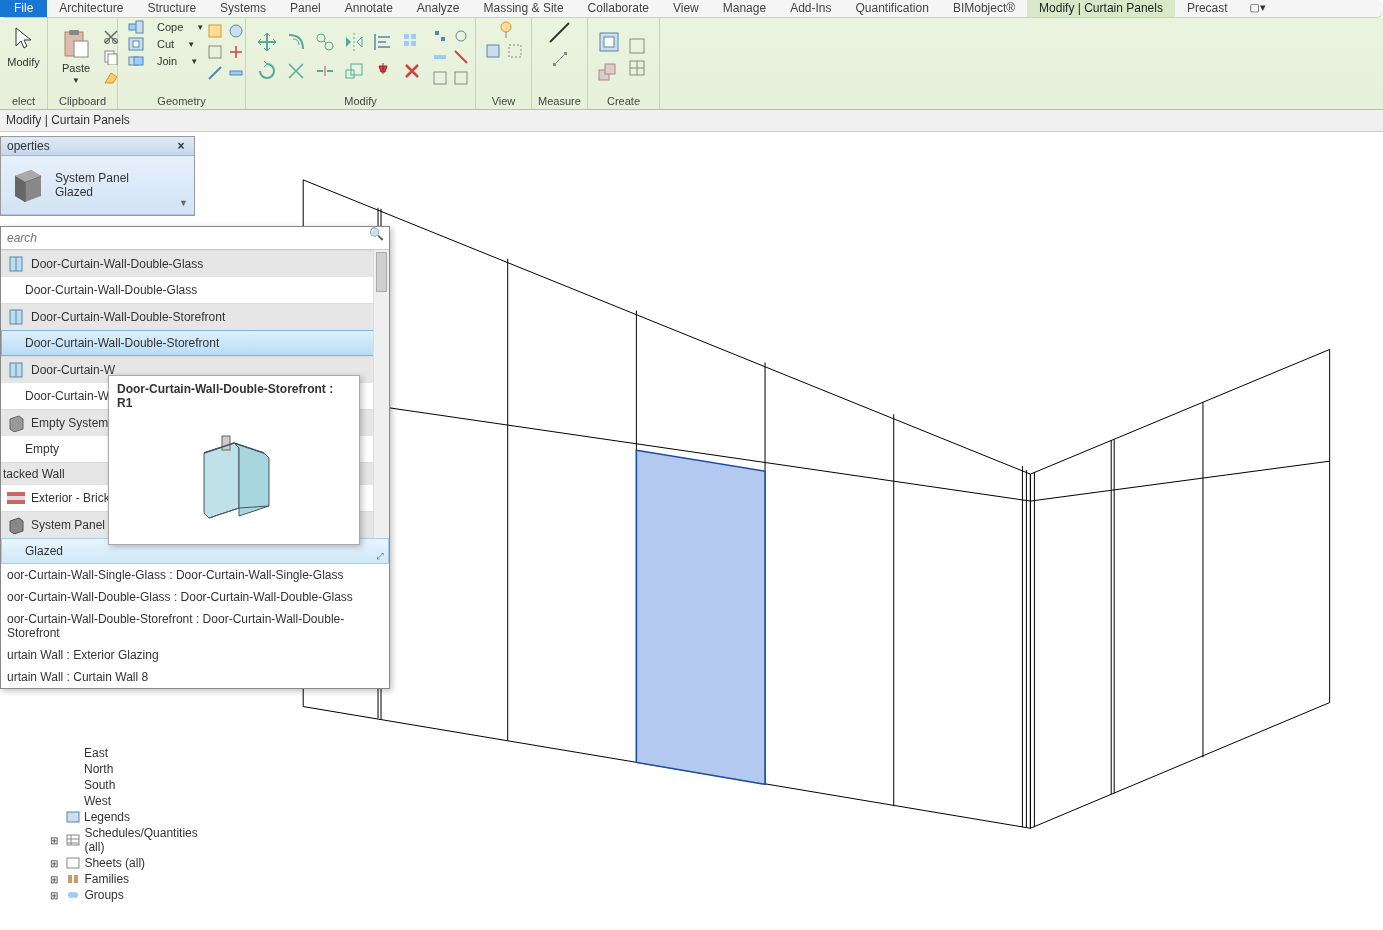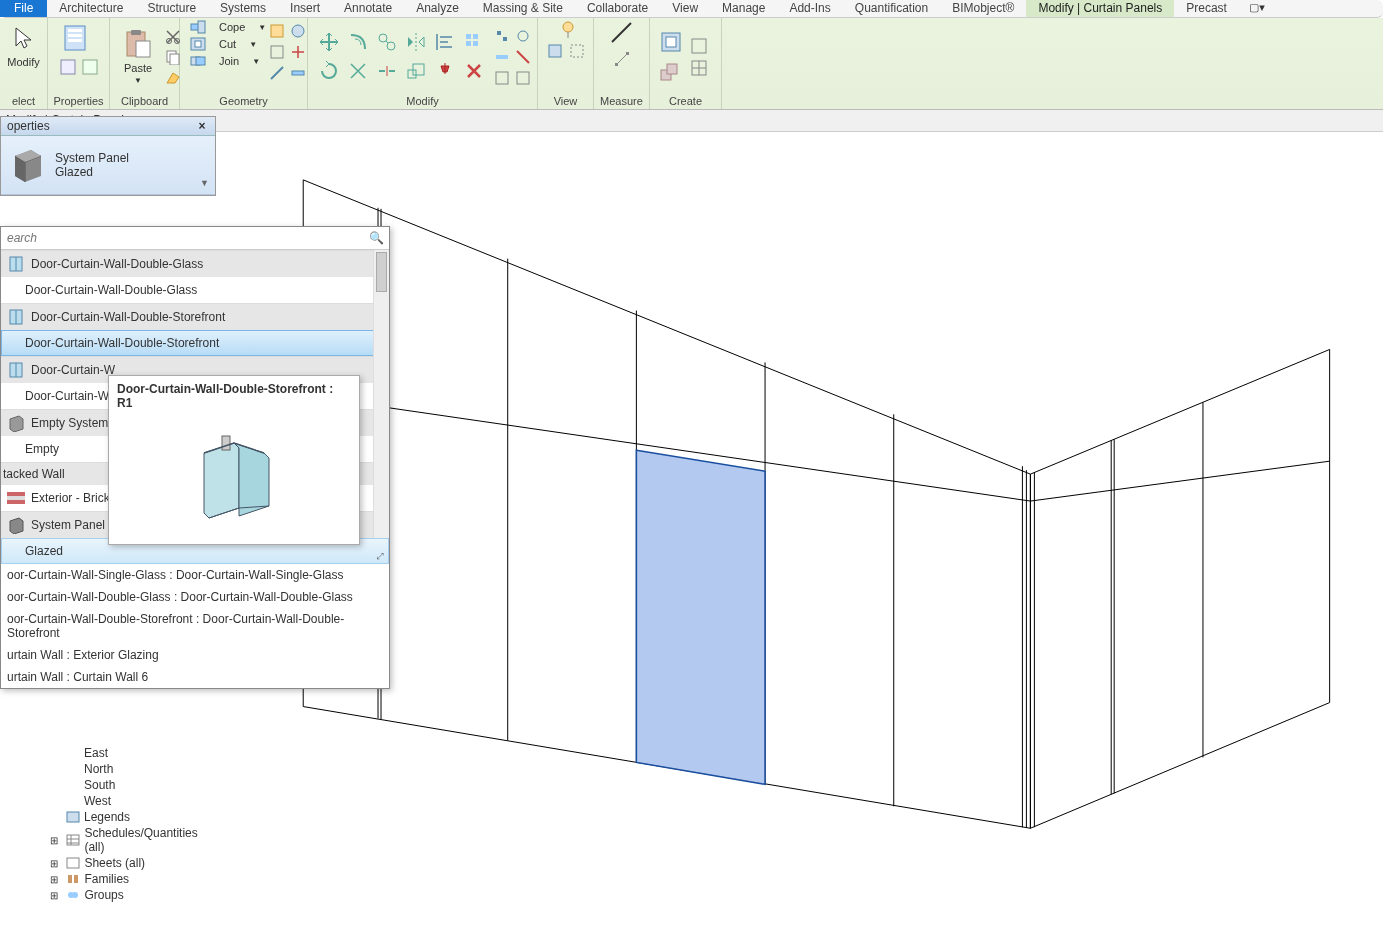--- a/index.html
+++ b/index.html
@@ -24,31 +24,31 @@
 .small-btn { display: flex; align-items: center; gap: 13px; font-size: 11px; cursor: pointer; padding: 0 2px; }
 .icon-grid { display: grid; grid-template-columns: repeat(3, 18px); gap: 3px; }
 .mini-icon { width: 18px; height: 18px; display: flex; align-items: center; justify-content: center; cursor: pointer; }
 .modify-grid { display: grid; grid-template-columns: repeat(6, 26px); grid-template-rows: repeat(2, 26px); gap: 3px; }
 .mod-icon { width: 26px; height: 26px; display: flex; align-items: center; justify-content: center; cursor: pointer; }
 
 
 .context-bar { height: 22px; background: #f0f0f0; border-bottom: 1px solid #ccc; padding: 3px 6px; font-size: 12px; color: #333; }
 
 
-.prop-panel { position: absolute; left: 0; top: 116px; width: 216px; background: #fff; border: 1px solid #999; }
+.prop-panel { position: absolute; left: 0; top: 136px; width: 195px; background: #fff; border: 1px solid #999; }
 .prop-title { background: linear-gradient(#dfeaf6,#c6d8ee); padding: 2px 6px; font-size: 12px; display: flex; justify-content: space-between; align-items: center; border-bottom: 1px solid #9bb; }
 .prop-title .x { cursor: pointer; font-weight: bold; color: #333; width: 14px; text-align: center; }
 .type-selector { display: flex; align-items: center; gap: 8px; padding: 10px 8px; background: linear-gradient(#e6f0fb,#d3e3f5); border-bottom: 1px solid #b5c8dd; cursor: pointer; position: relative; }
 .type-selector .cube { width: 38px; height: 38px; }
 .type-selector .tname { font-size: 12px; line-height: 1.2; }
 .type-selector .arrow { position: absolute; right: 6px; bottom: 6px; font-size: 9px; color: #666; }
 
 
 .dropdown { position: absolute; left: 0; top: 226px; width: 390px; background: #fff; border: 1px solid #888; box-shadow: 2px 2px 6px rgba(0,0,0,.25); z-index: 100; }
-.search-row { display: flex; align-items: center; border-bottom: 1px solid #ccc; gap: 20px; }
+.search-row { display: flex; align-items: flex-start; border-bottom: 1px solid #ccc; gap: 20px; }
 .search-row input { flex: 1; border: none; padding: 4px 6px; font-size: 12px; font-style: italic; color: #888; outline: none; }
 .search-row .sglass { width: 24px; text-align: center; color: #3a78c4; cursor: pointer; }
 .dd-scroll { position: relative; }
 .dd-scrollbar { position: absolute; right: 0; top: 0; width: 16px; height: 100%; background: #efefef; border-left: 1px solid #ddd; }
 .dd-thumb { position: absolute; top: 2px; left: 2px; right: 2px; height: 40px; background: #cfcfcf; border: 1px solid #aaa; }
 .dd-family { display: flex; align-items: center; gap: 6px; padding: 4px 6px; background: #e6e6e6; border-top: 1px solid #ddd; font-size: 12px; cursor: pointer; }
 .dd-family .ficon { width: 18px; height: 18px; flex-shrink: 0; }
 .dd-type { padding: 6px 6px 6px 24px; font-size: 12px; cursor: pointer; background: #fff; }
 .dd-type.selected { background: linear-gradient(#dff0fc,#b7dcf6); border: 1px solid #7ab6e6; padding: 5px 5px 5px 23px; }
 .dd-type.selected2 { background: linear-gradient(#e9f5fd,#cfe8f8); border: 1px solid #a6cff0; padding: 5px 5px 5px 23px; }
@@ -74,21 +74,21 @@
 svg { display: block; }
 </style>
 </head>
 <body>
 
 <div class="tabs">
   <div class="tab file">File</div>
   <div class="tab">Architecture</div>
   <div class="tab">Structure</div>
   <div class="tab">Systems</div>
-  <div class="tab">Insert</div>
+  <div class="tab">Panel</div>
   <div class="tab">Annotate</div>
   <div class="tab">Analyze</div>
   <div class="tab">Massing &amp; Site</div>
   <div class="tab">Collaborate</div>
   <div class="tab">View</div>
   <div class="tab">Manage</div>
   <div class="tab">Add-Ins</div>
   <div class="tab">Quantification</div>
   <div class="tab">BIMobject®</div>
   <div class="tab active">Modify | Curtain Panels</div>
@@ -105,47 +105,20 @@
           <svg width="24" height="24" viewBox="0 0 24 24">
               <path d="M4 2 L4 20 L9 15 L12 22 L15 20 L12 14 L19 14 Z" fill="#fff" stroke="#333" stroke-width="1"></path>
             </svg>
         </span>
         <span class="label">Modify</span>
       </div>
     </div>
     <div class="ribbon-panel-label">elect  </div>
   </div>
 
-  <div class="ribbon-panel" style="width:62px">
-    <div class="ribbon-panel-body" style="flex-direction:column;gap:4px;padding-top:4px;">
-      <div class="big-btn" style="padding:0">
-        <span class="icon">
-          <svg width="30" height="26" viewBox="0 0 30 26">
-              <rect x="1" y="1" width="20" height="24" fill="#cfe2f8" stroke="#5a8dc4"></rect>
-              <rect x="4" y="4" width="14" height="3" fill="#fff"></rect>
-              <rect x="4" y="9" width="14" height="3" fill="#fff"></rect>
-              <rect x="4" y="14" width="14" height="3" fill="#fff"></rect>
-            </svg>
-        </span>
-      </div>
-      <div style="display:flex;gap:4px;">
-        <span class="mini-icon">
-            <svg width="16" height="16">
-              <rect x="1" y="1" width="14" height="14" fill="#eef" stroke="#88a"></rect>
-            </svg>
-          </span>
-        <span class="mini-icon">
-            <svg width="16" height="16">
-              <rect x="1" y="1" width="14" height="14" fill="#efe" stroke="#8a8"></rect>
-            </svg>
-          </span>
-      </div>
-    </div>
-    <div class="ribbon-panel-label">Properties</div>
-  </div>
 
   <div class="ribbon-panel" style="width:70px">
     <div class="ribbon-panel-body">
       <div class="big-btn">
         <span class="icon">
             <svg width="28" height="30">
               <rect x="3" y="3" width="18" height="24" fill="#dba" stroke="#a86"></rect>
               <rect x="7" y="1" width="10" height="5" fill="#888" rx="1"></rect>
               <rect x="12" y="12" width="14" height="16" fill="#fff" stroke="#888"></rect>
             </svg>
@@ -566,21 +539,21 @@
     <div style="position:relative">
       <div class="dd-type selected2">Glazed</div>
       <span class="dd-expand">⤢</span>
     </div>
   </div>
 
   <div class="mru-item">oor-Curtain-Wall-Single-Glass : Door-Curtain-Wall-Single-Glass</div>
   <div class="mru-item">oor-Curtain-Wall-Double-Glass : Door-Curtain-Wall-Double-Glass</div>
   <div class="mru-item">oor-Curtain-Wall-Double-Storefront : Door-Curtain-Wall-Double-Storefront</div>
   <div class="mru-item">urtain Wall : Exterior Glazing</div>
-  <div class="mru-item">urtain Wall : Curtain Wall 6</div>
+  <div class="mru-item">urtain Wall : Curtain Wall 8</div>
 </div>
 
 <div class="tooltip">
   <div class="tt-title">Door-Curtain-Wall-Double-Storefront : R1</div>
   <div class="tt-img">
     <svg width="100" height="100" viewBox="0 0 100 100">
 
       <path d="M20 25 L50 15 L55 20 L55 80 L25 90 L20 85 Z" fill="#bfe2e8" stroke="#456"></path>
       <path d="M50 15 L80 25 L85 30 L85 78 L55 88 L55 20 Z" fill="#a8d6de" stroke="#456"></path>
       <rect x="38" y="8" width="8" height="14" fill="#ccc" stroke="#666"></rect>

